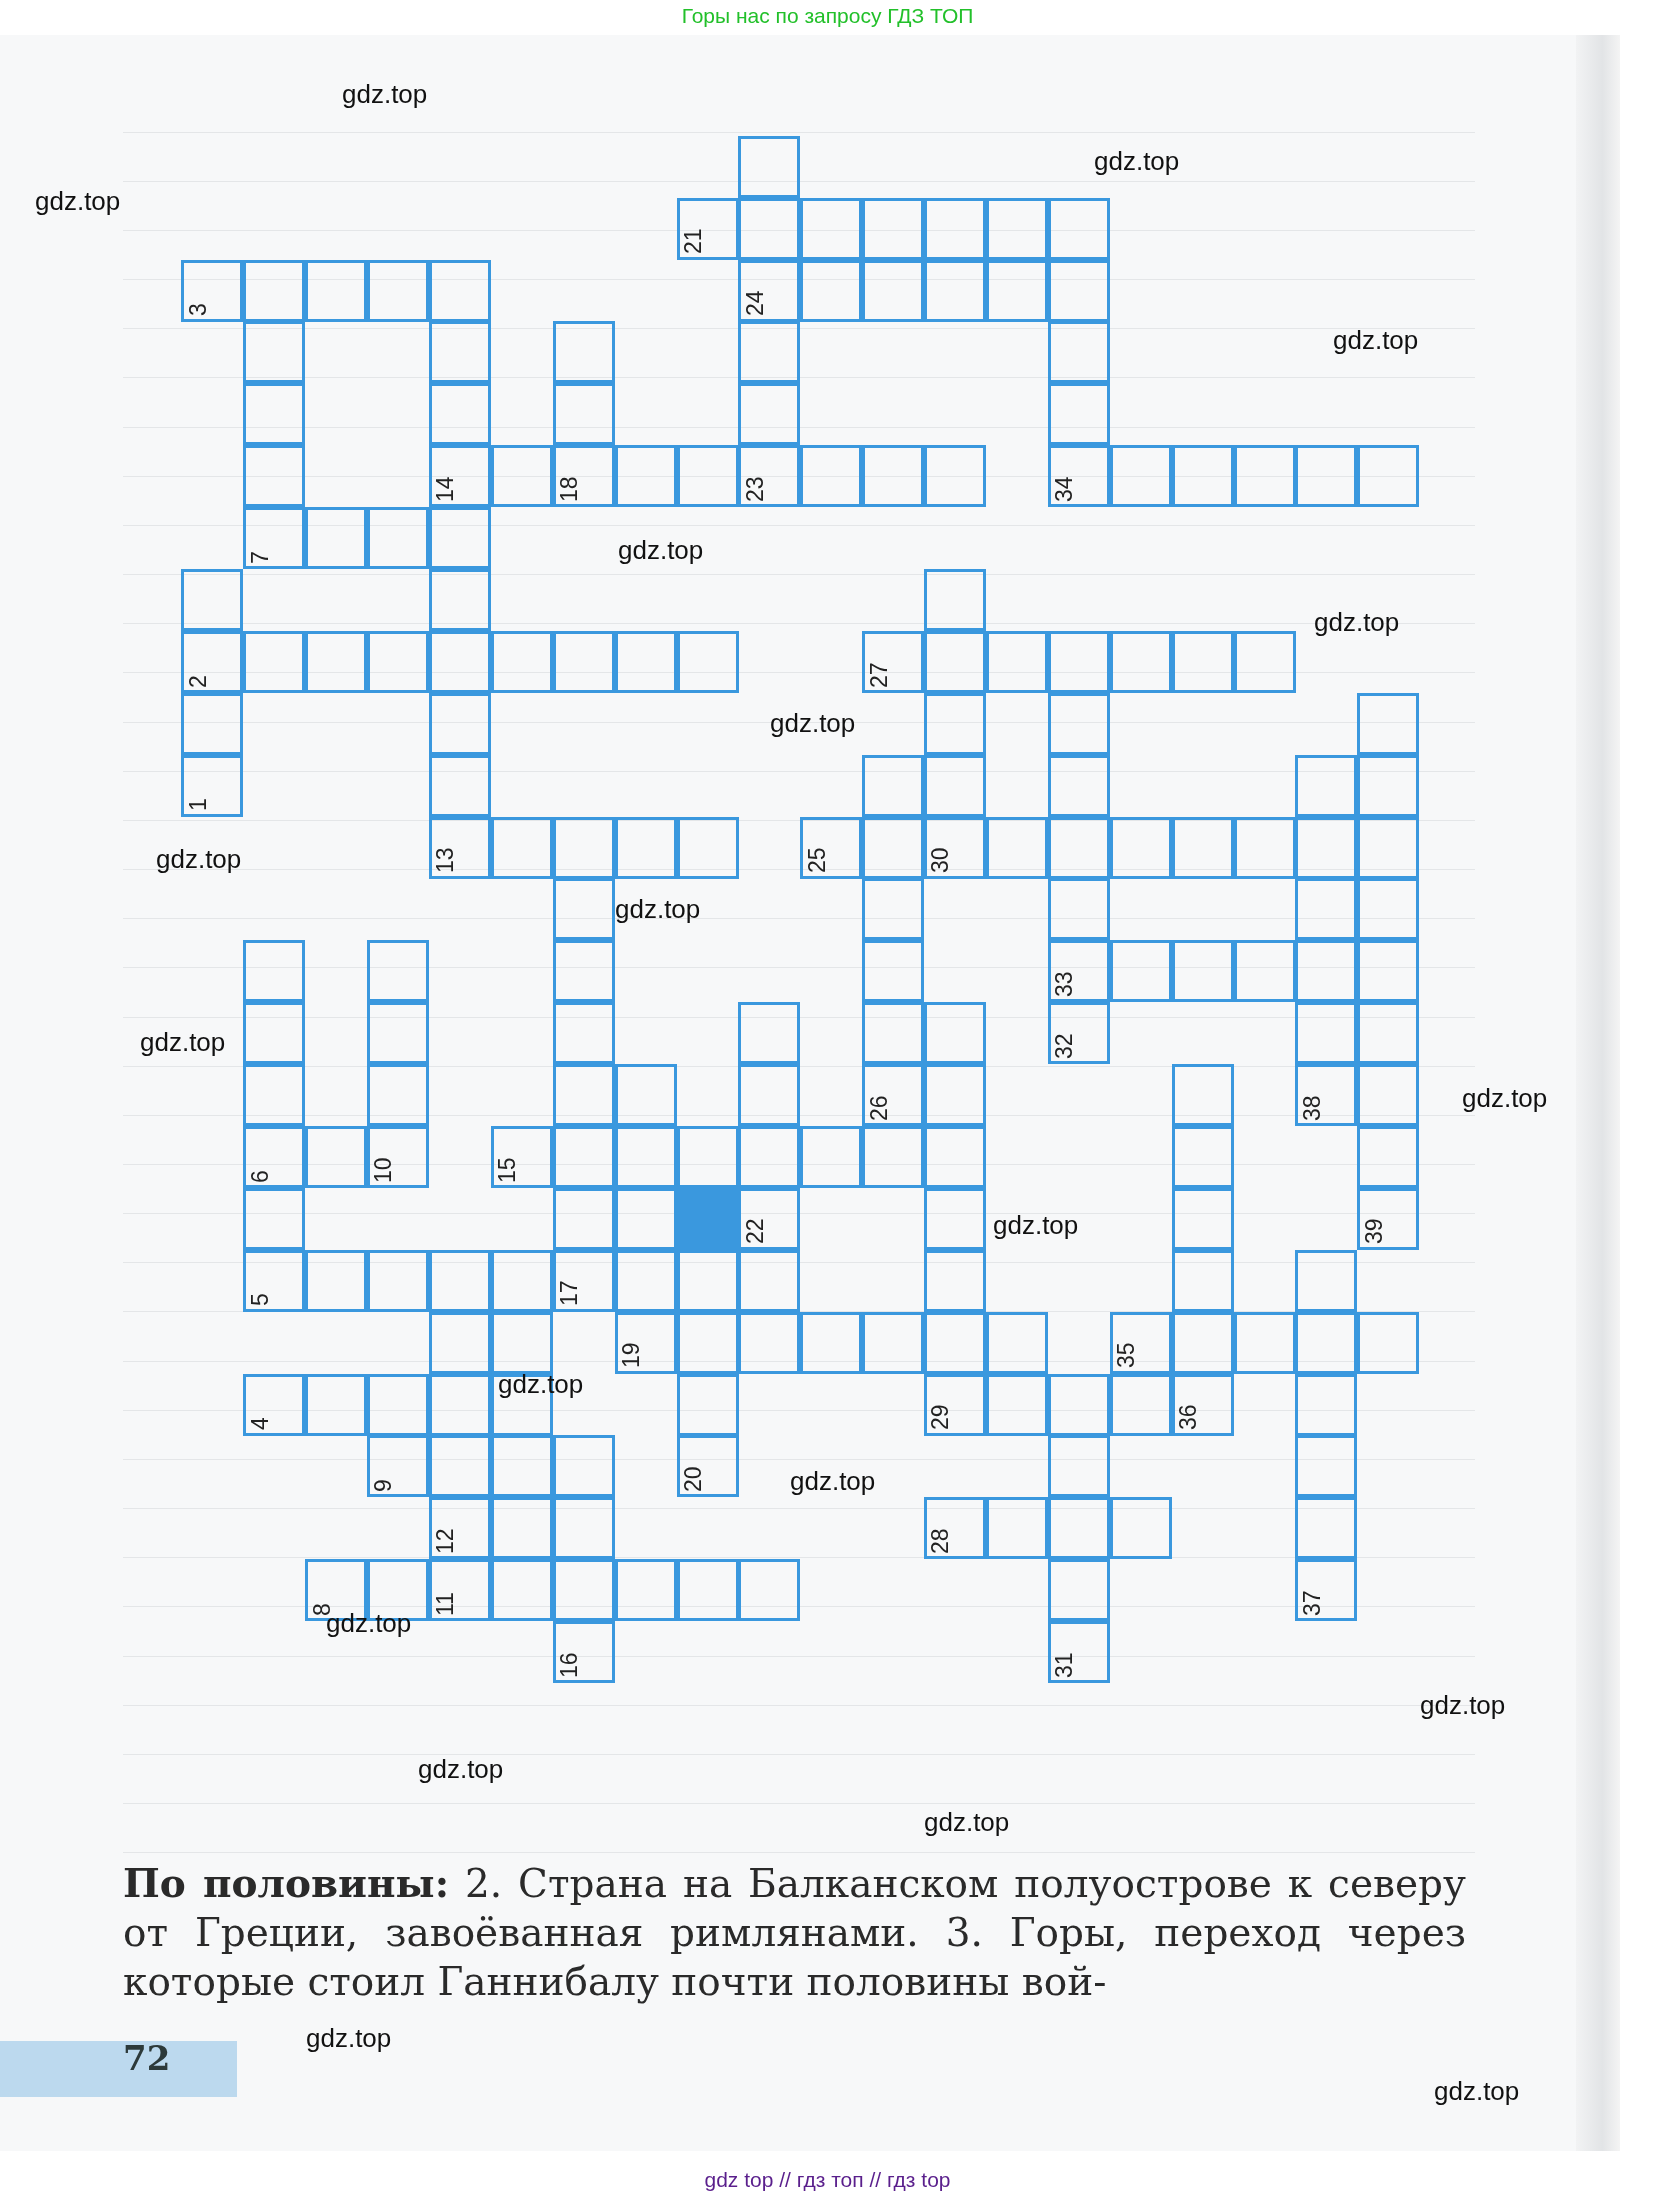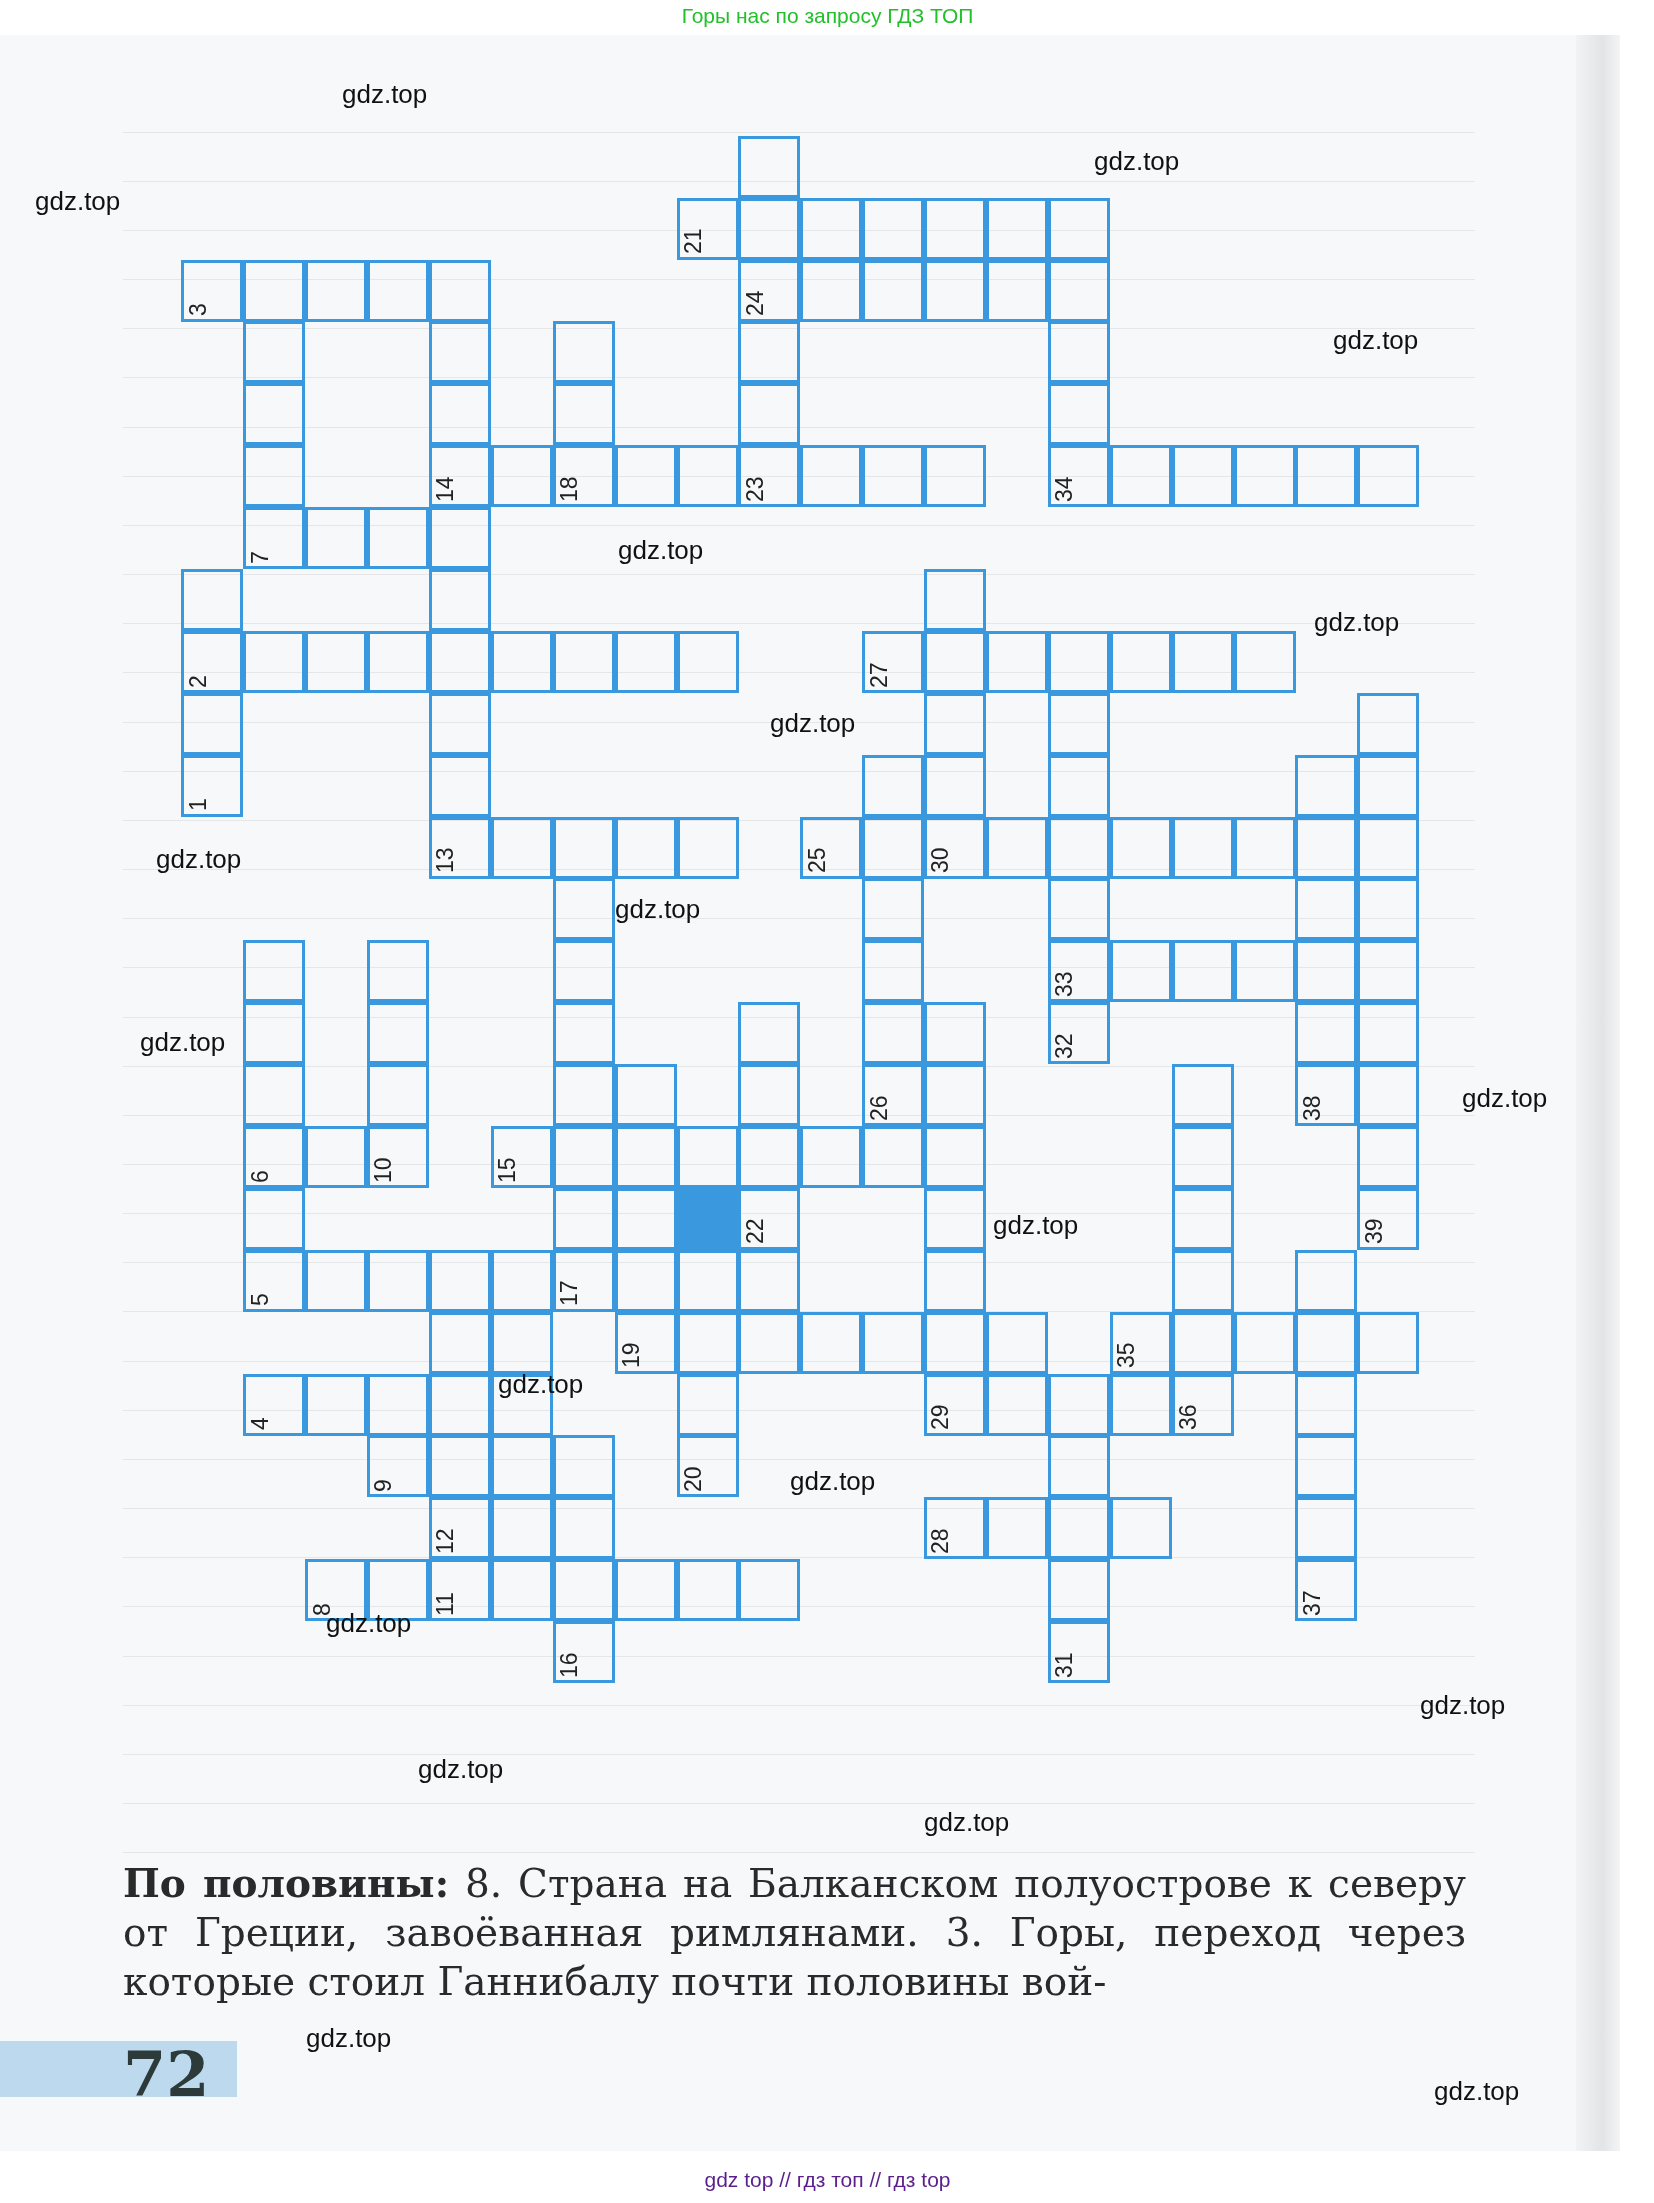--- a/index.html
+++ b/index.html
@@ -18,21 +18,21 @@
   .cell.filled { background:#3a98de; }
   .num { position:absolute; font-size:23px; color:#222; transform-origin:left bottom;
          transform:rotate(-90deg); white-space:nowrap; line-height:1; }
   .wm { position:absolute; font-size:26px; color:#111; }
   .clue-text { position:absolute; left:123px; top:1859px; width:1343px;
                font-family:"DejaVu Serif", serif; font-size:39px; line-height:49px; color:#2a2a2a;
                text-align:justify; }
   .clue-text b { font-weight:bold; }
   .page-num-box { position:absolute; left:0; top:2041px; width:237px; height:56px; background:#bcd9ee; }
   .page-num { position:absolute; left:123px; top:2038px; font-family:"DejaVu Serif", serif;
-              font-weight:bold; font-size:62px; color:#2d3a3a; }
+              font-weight:bold; font-size:34px; color:#2d3a3a; }
 </style>
 </head>
 <body>
 
 <div class="page"></div>
 <div class="page-edge"></div>
 
 <div class="top-banner">Горы нас по запросу ГДЗ ТОП</div>
 
 <div id="ghost-lines">
@@ -347,19 +347,19 @@
     <span class="wm" style="left: 498px; top: 1369px;">gdz.top</span>
     <span class="wm" style="left: 790px; top: 1466px;">gdz.top</span>
     <span class="wm" style="left: 326px; top: 1608px;">gdz.top</span>
     <span class="wm" style="left: 1420px; top: 1690px;">gdz.top</span>
     <span class="wm" style="left: 418px; top: 1754px;">gdz.top</span>
     <span class="wm" style="left: 924px; top: 1807px;">gdz.top</span>
     <span class="wm" style="left: 306px; top: 2023px;">gdz.top</span>
     <span class="wm" style="left: 1434px; top: 2076px;">gdz.top</span>
   </div>
 
-<div class="clue-text"><b>По половины:</b><span> 8. Страна на Балканском полуострове к северу от Греции, завоёванная римлянами. 3. Горы, переход через которые стоил Ганнибалу почти половины вой-</span></div>
+<div class="clue-text"><b>По половины:</b><span> 2. Страна на Балканском полуострове к северу от Греции, завоёванная римлянами. 3. Горы, переход через которые стоил Ганнибалу почти половины вой-</span></div>
 
 <div class="page-num-box"></div>
 <div class="page-num">72</div>
 
 <div class="bottom-banner">gdz top  //  гдз топ  //  гдз top</div>
 
 
 </body></html>

